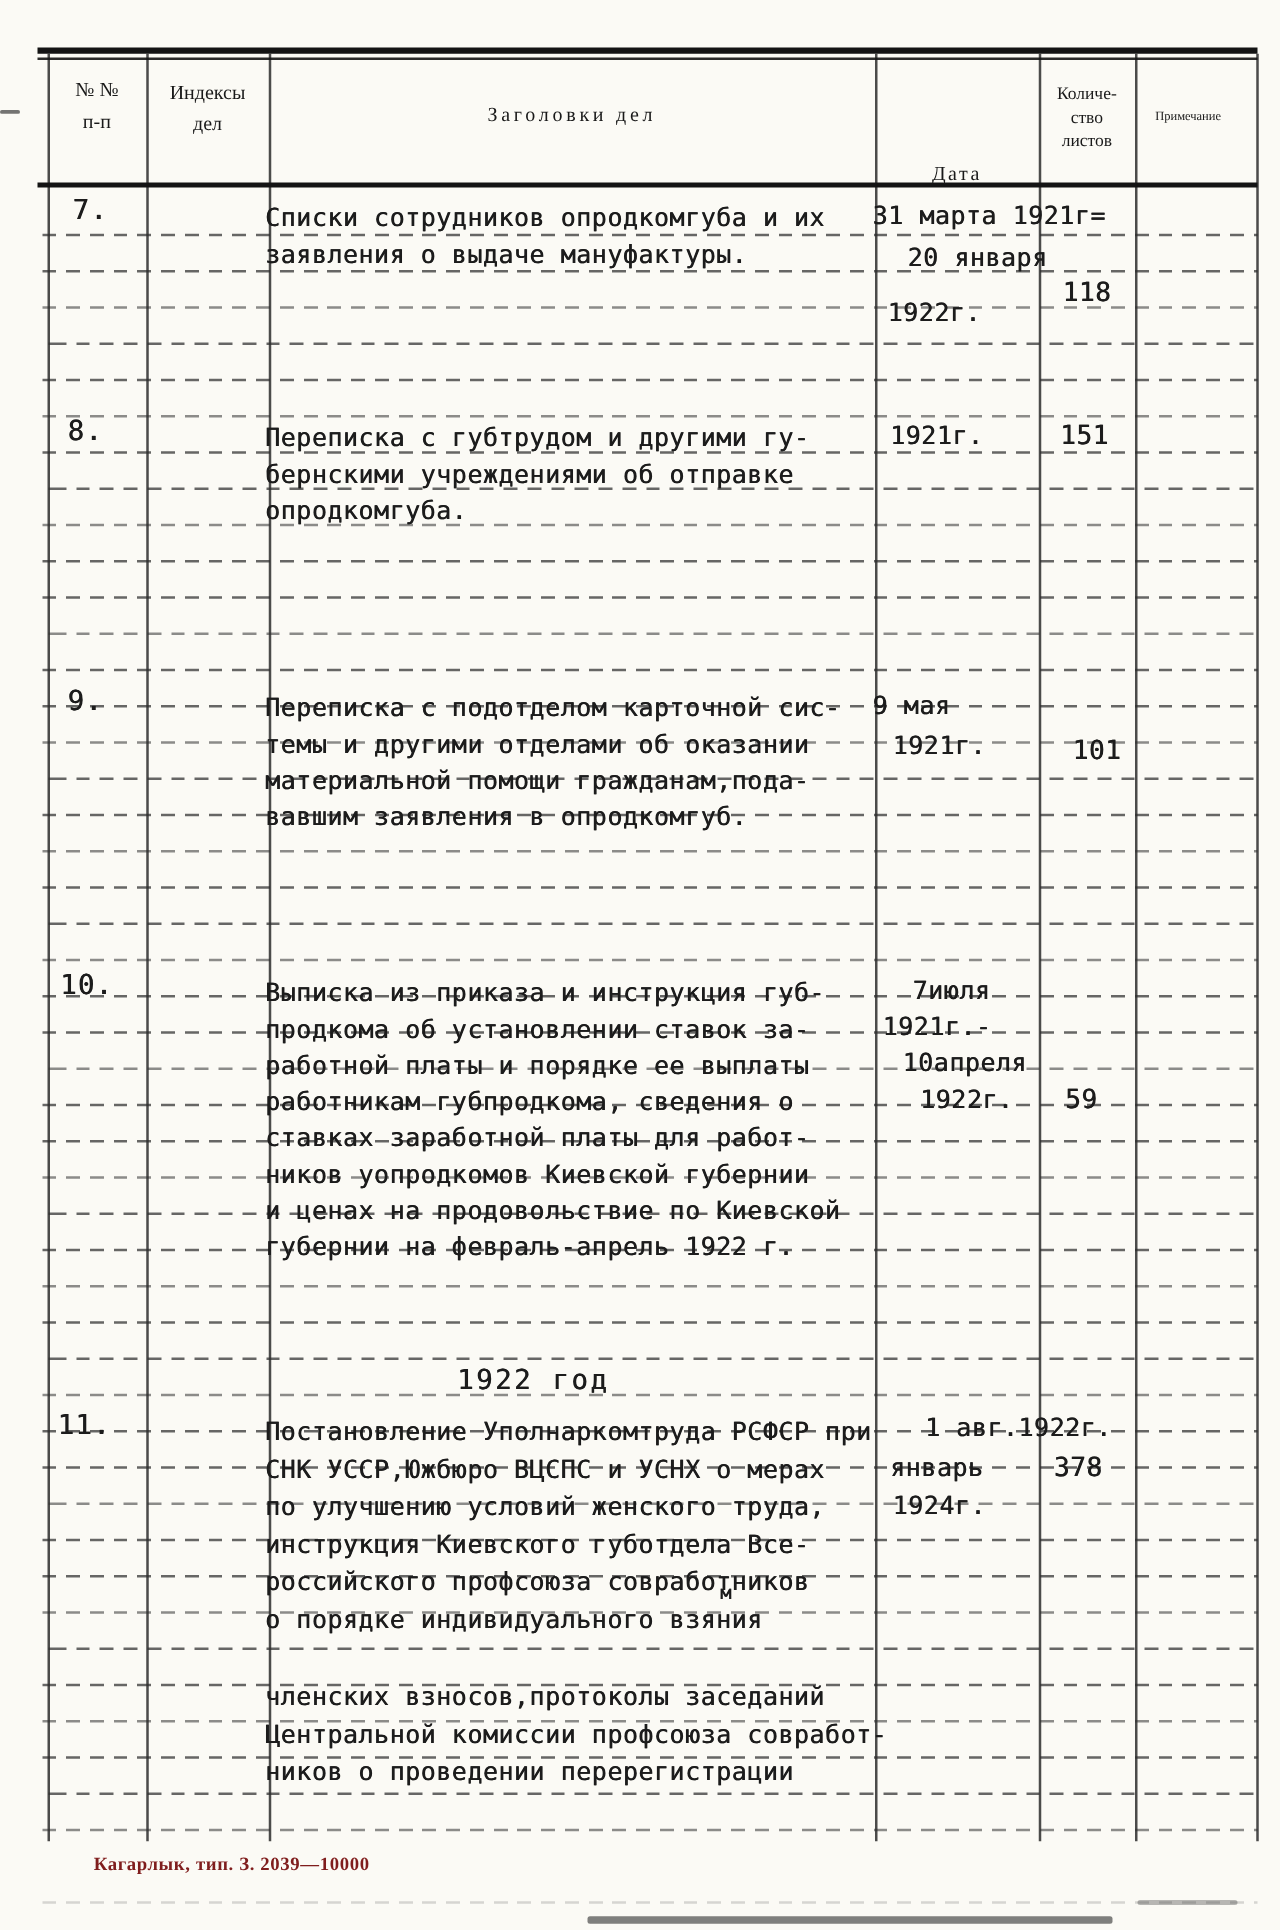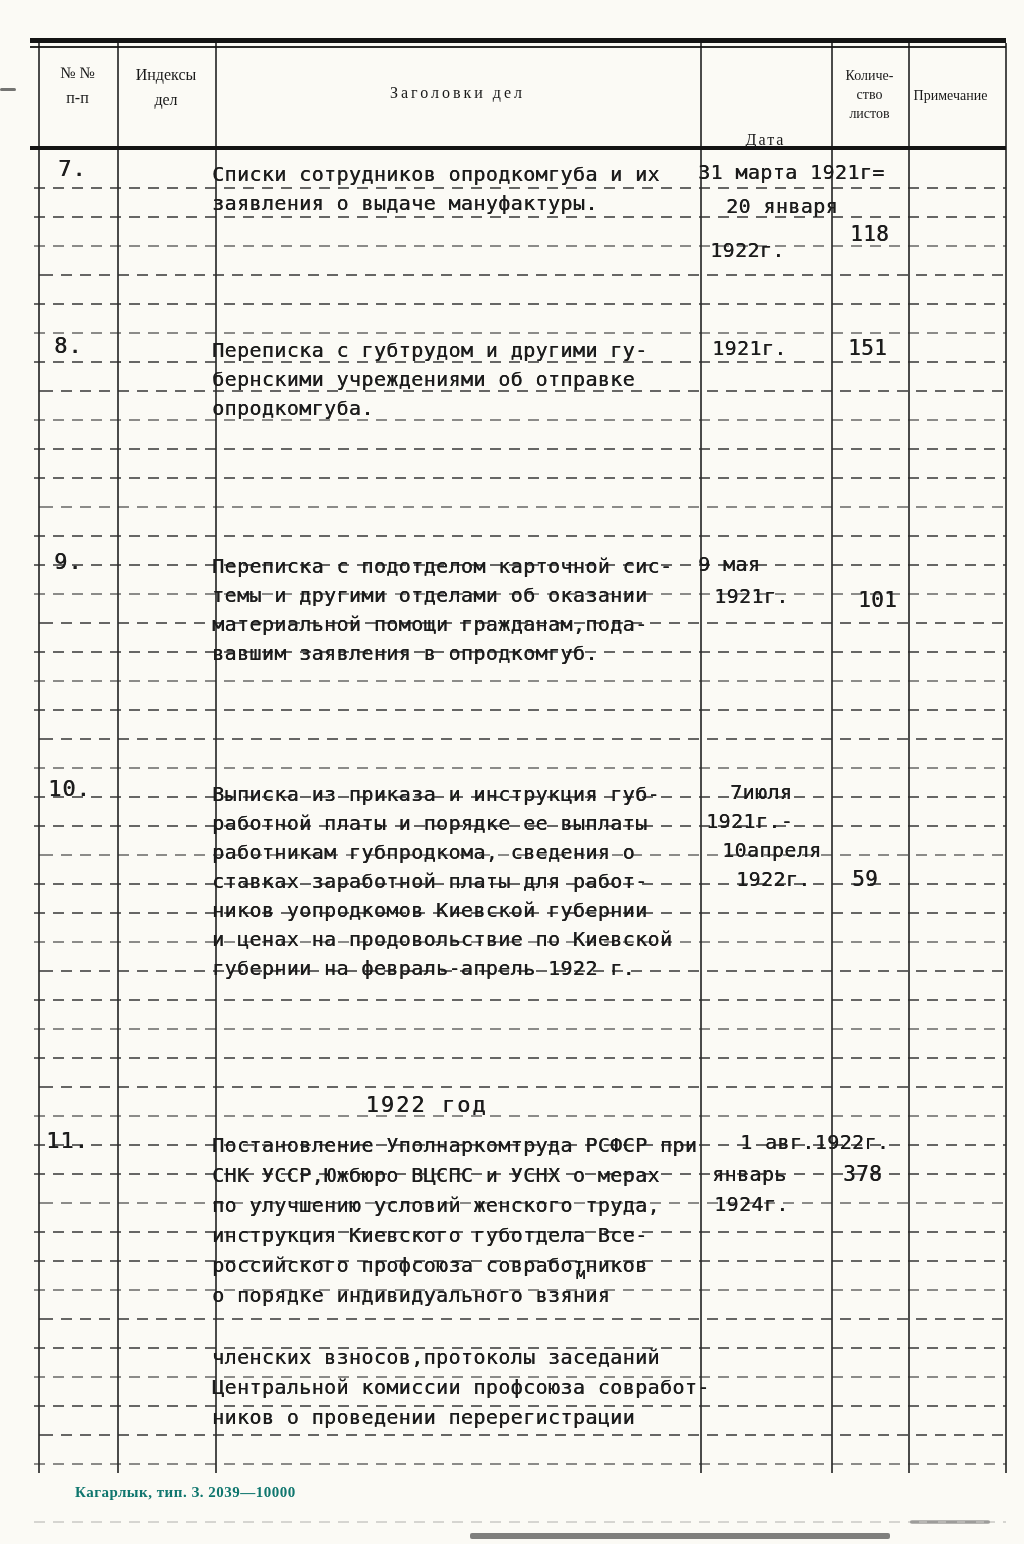--- a/index.html
+++ b/index.html
@@ -41,21 +41,21 @@
   }
   .sh { font-size:21px; }
   .sup-fix { position:absolute; font-size:15px; z-index:4; text-shadow:.3px 0 0 currentColor; }
   .section-heading {
     position:absolute; left:215px; width:390px; top:1092px; z-index:3;
     text-align:center; font-size:22px; letter-spacing:2px; text-shadow:.4px 0 0 currentColor;padding-left:33px;
   }
   .footer-note {
     position:absolute; left:75px; top:1484px; z-index:3;
     font-family:"Liberation Serif","DejaVu Serif",serif;
-    font-weight:bold; font-size:15px; letter-spacing:.5px; color:#0f766e;
+    font-weight:bold; font-size:15px; letter-spacing:.5px; color:#7f1d1d;
   }
   .artifact { position:absolute; background:#1a1a1a; z-index:2; border-radius:2px; }
 </style>
 </head>
 <body>
 
 <div class="page">
 
   <div class="hline" style="left:30px;top:38px;width:976px;height:5px;"></div>
   <div class="hline" style="left:30px;top:46px;width:976px;height:2px;opacity:.9;"></div>
@@ -126,21 +126,21 @@
     <div class="hl">Индексы</div>
     <div class="hl">дел</div>
   </div>
   <div class="hdr" style="left:215px;top:84px;width:485px;font-size:16px;letter-spacing:3px;">Заголовки  дел</div>
   <div class="hdr" style="left:700px;top:84px;width:131px;font-size:16px;letter-spacing:2px;margin-top:47px;">Дата</div>
   <div class="hdr small" style="left:831px;top:66px;width:77px;">
     <div class="hl">Количе-</div>
     <div class="hl">ство</div>
     <div class="hl">листов</div>
   </div>
-  <div class="hdr" style="left:908px;top:88px;width:85px;font-size:14px;">Примечание</div>
+  <div class="hdr" style="left:908px;top:88px;width:85px;font-size:10px;">Примечание</div>
 
   <div class="entry" style="top:160px;">
     <div class="num" style="left:58px;top:-4px;">7.</div>
     <div class="lines">
       <div class="tl">Списки сотрудников опродкомгуба и их</div>
       <div class="tl">заявления о выдаче мануфактуры.</div>
     </div>
     <div class="dt" style="left:698px;top:0;">31 марта 1921г=</div>
     <div class="dt" style="left:726px;top:34px;">20 января</div>
     <div class="dt" style="left:710px;top:78px;">1922г.</div>
@@ -168,20 +168,21 @@
     </div>
     <div class="dt" style="left:698px;top:0;">9 мая</div>
     <div class="dt" style="left:714px;top:32px;">1921г.</div>
     <div class="sh" style="left:858px;top:36px;">101</div>
   </div>
 
   <div class="entry" style="top:780px;">
     <div class="num" style="left:48px;top:-4px;">10.</div>
     <div class="lines">
       <div class="tl">Выписка из приказа и инструкция губ-</div>
+      <div class="tl">продкома об установлении ставок за-</div>
       <div class="tl">работной платы и порядке ее выплаты</div>
       <div class="tl">работникам губпродкома, сведения о</div>
       <div class="tl">ставках заработной платы для работ-</div>
       <div class="tl">ников уопродкомов Киевской губернии</div>
       <div class="tl">и ценах на продовольствие по Киевской</div>
       <div class="tl">губернии на февраль-апрель 1922 г.</div>
     </div>
     <div class="dt" style="left:730px;top:0;">7июля</div>
     <div class="dt" style="left:706px;top:29px;">1921г.-</div>
     <div class="dt" style="left:722px;top:58px;">10апреля</div>

